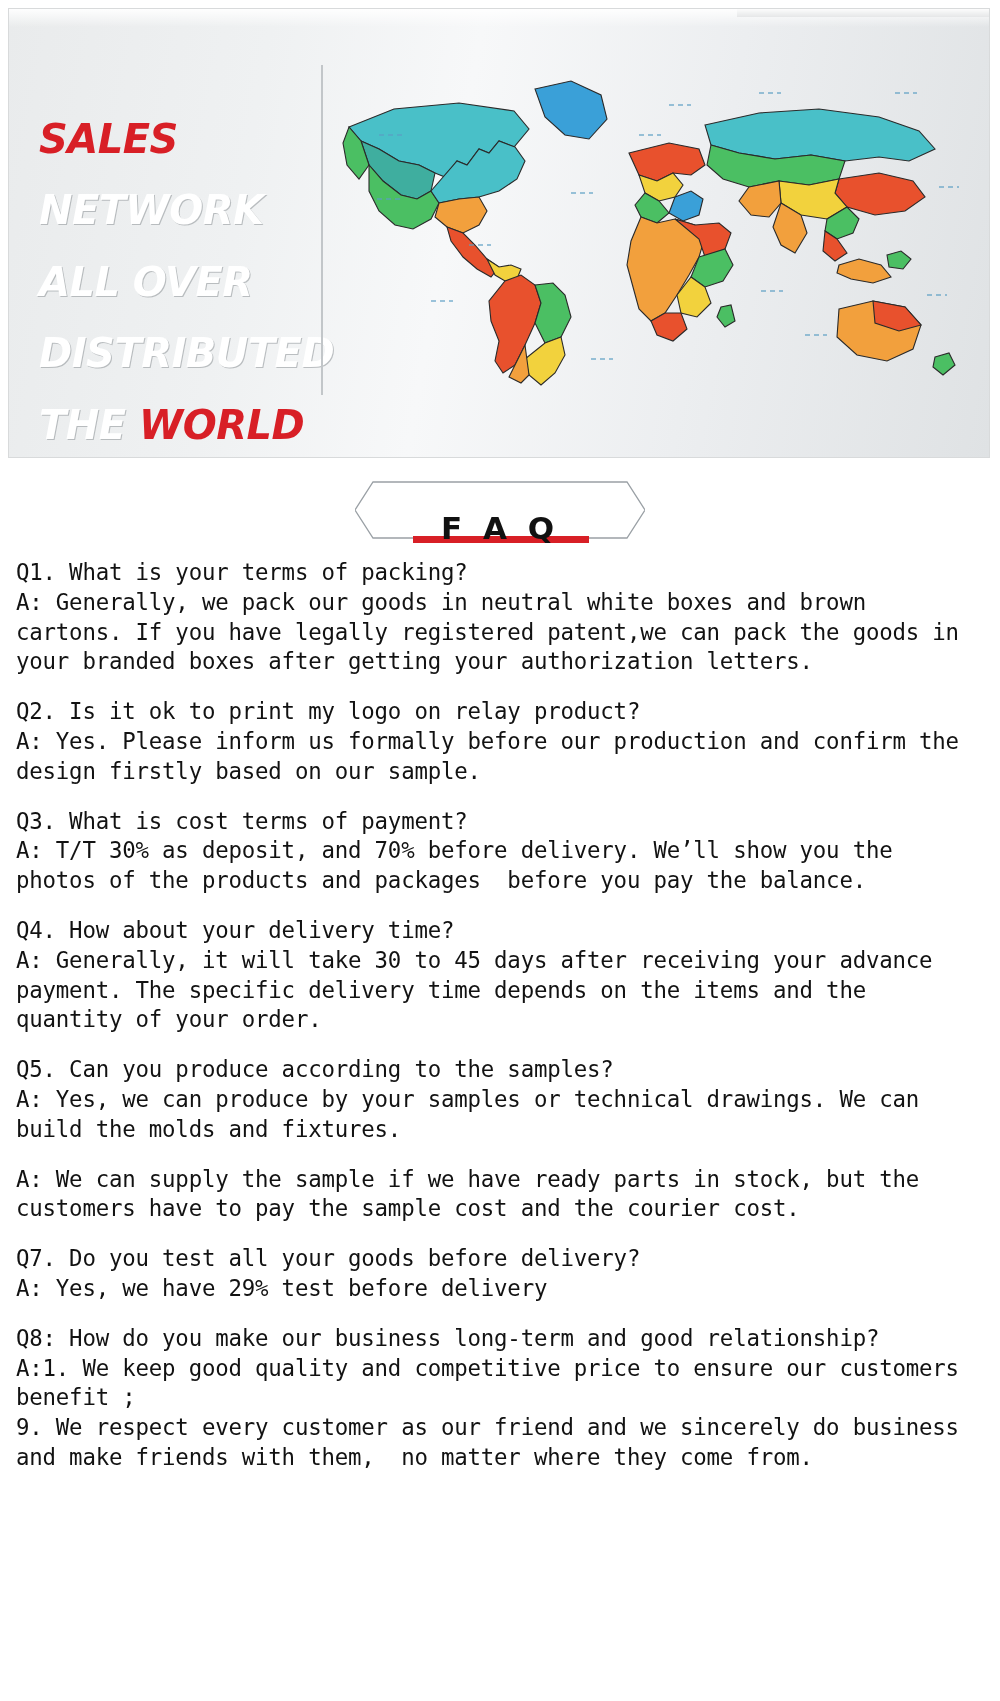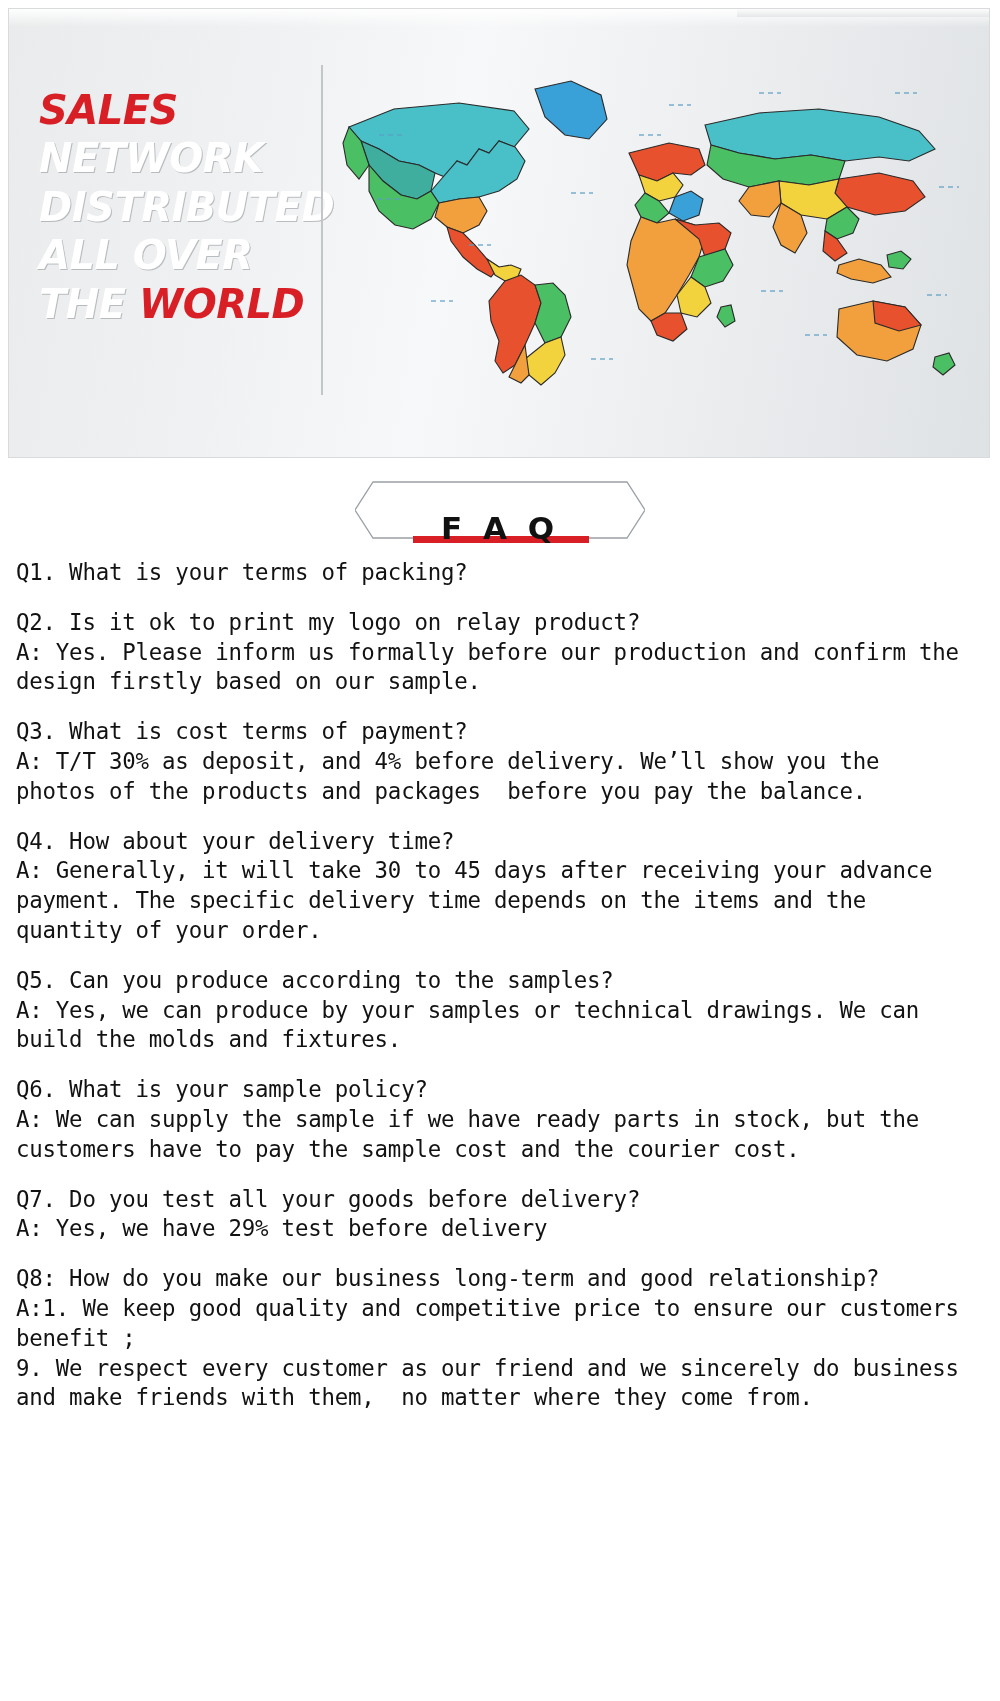--- a/index.html
+++ b/index.html
@@ -58,20 +58,21 @@
   .banner-text .line {
     font-family: "DejaVu Sans", sans-serif;
     font-weight: bold;
     font-style: italic;
     font-size: 40px;
     letter-spacing: -0.5px;
     color: #ffffff;
     text-shadow: 1px 1px 0 rgba(140,145,150,0.55);
     margin-bottom: 6px;
     white-space: nowrap;
+    margin-top: 29px;
   }
   .banner-text .line.red { color: #d81f26; text-shadow: none; }
   .banner-text .line .red { color: #d81f26; text-shadow: none; }
   .banner-divider {
     position: absolute;
     left: 312px;
     top: 56px;
     width: 2px;
     height: 330px;
     background: #c2c6c9;
@@ -131,22 +132,22 @@
 </head>
 <body>
 
 <div class="banner">
   <div class="banner-inner">
     <div class="banner-topbar"></div>
 
     <div class="banner-text">
       <div class="line red">SALES</div>
       <div class="line">NETWORK</div>
+      <div class="line">ALL OVER</div>
       <div class="line">DISTRIBUTED</div>
-      <div class="line">ALL OVER</div>
       <div class="line"><span>THE </span><span class="red">WORLD</span></div>
     </div>
 
     <div class="banner-divider"></div>
 
     <div class="map-wrap">
       <svg viewBox="0 0 620 320" xmlns="http://www.w3.org/2000/svg">
 
         <path d="M10 58 L55 40 L120 34 L175 42 L190 60 L175 78 L160 72 L150 84 L140 80 L128 96 L118 92 L106 108 L96 104 L80 96 L60 92 L40 80 L22 72 Z" fill="#49c0c8" stroke="#2a2a2a" stroke-width="1.1"></path>
         <path d="M22 72 L40 80 L60 92 L80 96 L96 104 L92 122 L78 130 L62 126 L44 112 L30 96 Z" fill="#3fae9f" stroke="#2a2a2a" stroke-width="1.1"></path>
@@ -221,39 +222,39 @@
       <polygon points="18,6 272,6 290,34 272,62 18,62 0,34" fill="#ffffff" stroke="#9aa0a5" stroke-width="1.3"></polygon>
       <rect x="58" y="60" width="176" height="7" fill="#d81f26"></rect>
     </svg>
     <div class="faq-label">F A Q</div>
   </div>
 </div>
 
 <div class="faq-body">
   <div class="qa">
     <div class="q">Q1. What is your terms of packing?</div>
+    <div class="a">A: Generally, we pack our goods in neutral white boxes and brown cartons. If you have legally registered patent,we can pack the goods in your branded boxes after getting your authorization letters.</div>
   </div>
   <div class="qa">
     <div class="q">Q2. Is it ok to print my logo on relay product?</div>
     <div class="a">A: Yes. Please inform us formally before our production and confirm the design firstly based on our sample.</div>
   </div>
   <div class="qa">
     <div class="q">Q3. What is cost terms of payment?</div>
-    <div class="a">A: T/T 30% as deposit, and 4% before delivery. We’ll show you the photos of the products and packages  before you pay the balance.</div>
+    <div class="a">A: T/T 30% as deposit, and 70% before delivery. We’ll show you the photos of the products and packages  before you pay the balance.</div>
   </div>
   <div class="qa">
     <div class="q">Q4. How about your delivery time?</div>
     <div class="a">A: Generally, it will take 30 to 45 days after receiving your advance payment. The specific delivery time depends on the items and the quantity of your order.</div>
   </div>
   <div class="qa">
     <div class="q">Q5. Can you produce according to the samples?</div>
     <div class="a">A: Yes, we can produce by your samples or technical drawings. We can build the molds and fixtures.</div>
   </div>
   <div class="qa">
-    <div class="q">Q6. What is your sample policy?</div>
     <div class="a">A: We can supply the sample if we have ready parts in stock, but the customers have to pay the sample cost and the courier cost.</div>
   </div>
   <div class="qa">
     <div class="q">Q7. Do you test all your goods before delivery?</div>
     <div class="a">A: Yes, we have 29% test before delivery</div>
   </div>
   <div class="qa">
     <div class="q">Q8: How do you make our business long-term and good relationship?</div>
     <div class="a">A:1. We keep good quality and competitive price to ensure our customers benefit ;
 9. We respect every customer as our friend and we sincerely do business and make friends with them,  no matter where they come from.</div>

